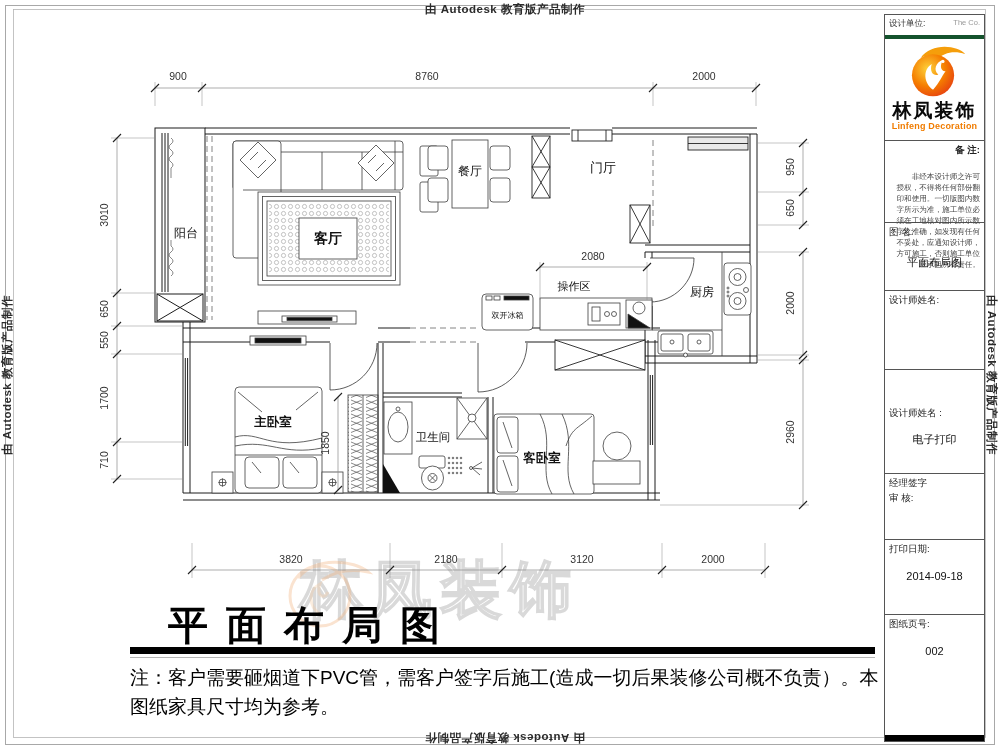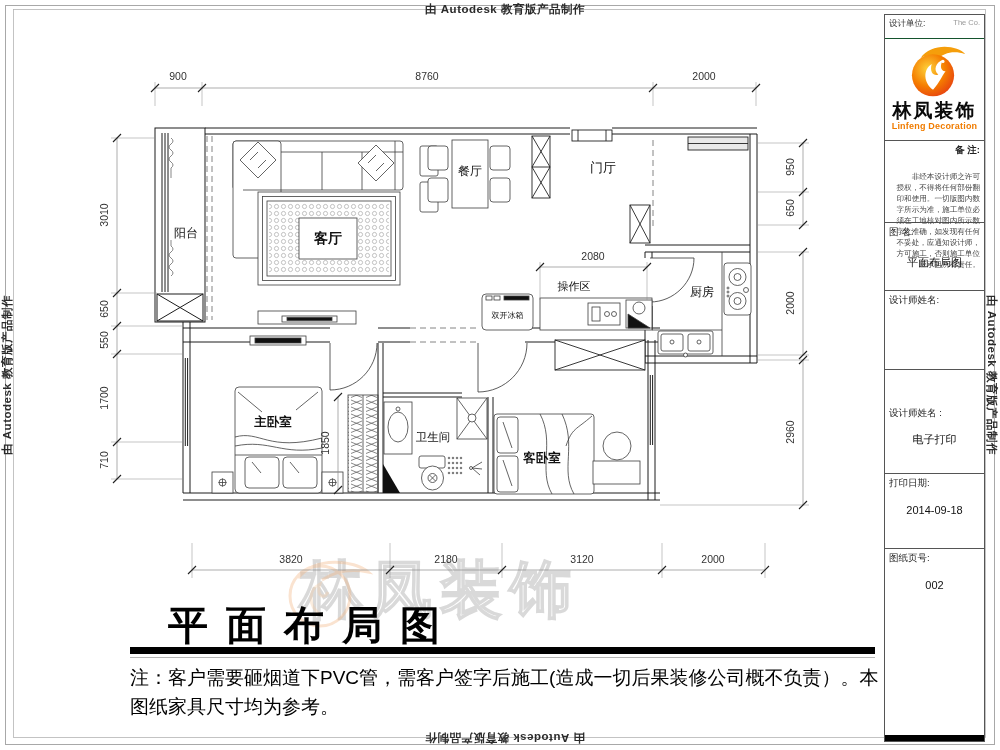--- a/index.html
+++ b/index.html
@@ -19,21 +19,21 @@
   
   .footer-title{position:absolute;left:168px;top:598px;font-size:40px;font-weight:600;color:#000;
     letter-spacing:18px;white-space:nowrap;}
   .footer-bar{position:absolute;left:130px;top:647px;width:745px;height:7px;background:#000;}
   .footer-thin{position:absolute;left:130px;top:657px;width:745px;height:1px;background:#b5b5b5;}
   .footer-note{position:absolute;left:130px;top:664px;width:752px;font-size:19px;line-height:1.5;color:#000;}
   
   #panel{position:absolute;left:884px;top:14px;width:101px;height:728px;background:#fff;
     border:1px solid #555;box-sizing:border-box;font-size:9.5px;}
   .sec{position:relative;border-bottom:1px solid #555;box-sizing:border-box;padding:3px 4px;}
-  .sec-header{height:24px;border-bottom:1px solid #14532d;display:flex;justify-content:space-between;align-items:flex-start;padding:3px 4px;box-sizing:border-box;}
+  .sec-header{height:24px;border-bottom:4px solid #14532d;display:flex;justify-content:space-between;align-items:flex-start;padding:3px 4px;box-sizing:border-box;}
   .hdr-left{font-size:8.5px;color:#333;}
   .hdr-right{font-size:7.5px;color:#999;}
   .sec-logo{height:102px;text-align:center;padding-top:2px;}
   .brand-cn{font-size:19px;font-weight:800;letter-spacing:2px;color:#0a0a0a;line-height:1.05;}
   .brand-en{font-size:9px;font-weight:700;color:#f07c00;letter-spacing:.2px;}
   .lbl{color:#222;}
   .sub-en{font-size:7.5px;color:#888;}
   .remark-p{font-size:7.6px;color:#444;line-height:1.45;text-indent:2em;margin-top:14px;}
   .center-val{text-align:center;font-size:11px;color:#111;}
   .panel-bar{position:absolute;left:0;bottom:0;width:100%;height:6px;background:#000;}
@@ -364,20 +364,24 @@
       <div class="lbl">图  名:</div>
       <div class="center-val" style="margin-top:16px;">平面布局图</div>
     </div>
     <div class="sec" style="height:79px;">
       <div class="lbl">设计师姓名:</div>
     </div>
     <div class="sec" style="height:70px;margin-top:34px;">
       <div class="lbl">设计师姓名 :</div>
       <div class="center-val" style="margin-top:12px;">电子打印</div>
     </div>
+    <div class="sec" style="height:66px;">
+      <div class="lbl">经理签字</div>
+      <div class="lbl" style="margin-top:2px;">审  核:</div>
+    </div>
     <div class="sec" style="height:75px;">
       <div class="lbl">打印日期:</div>
       <div class="center-val" style="margin-top:14px;">2014-09-18</div>
     </div>
     <div class="sec" style="height:73px;border-bottom:none;">
       <div class="lbl">图纸页号:</div>
       <div class="center-val" style="margin-top:14px;">002</div>
     </div>
     <div class="panel-bar"></div>
   </div>

